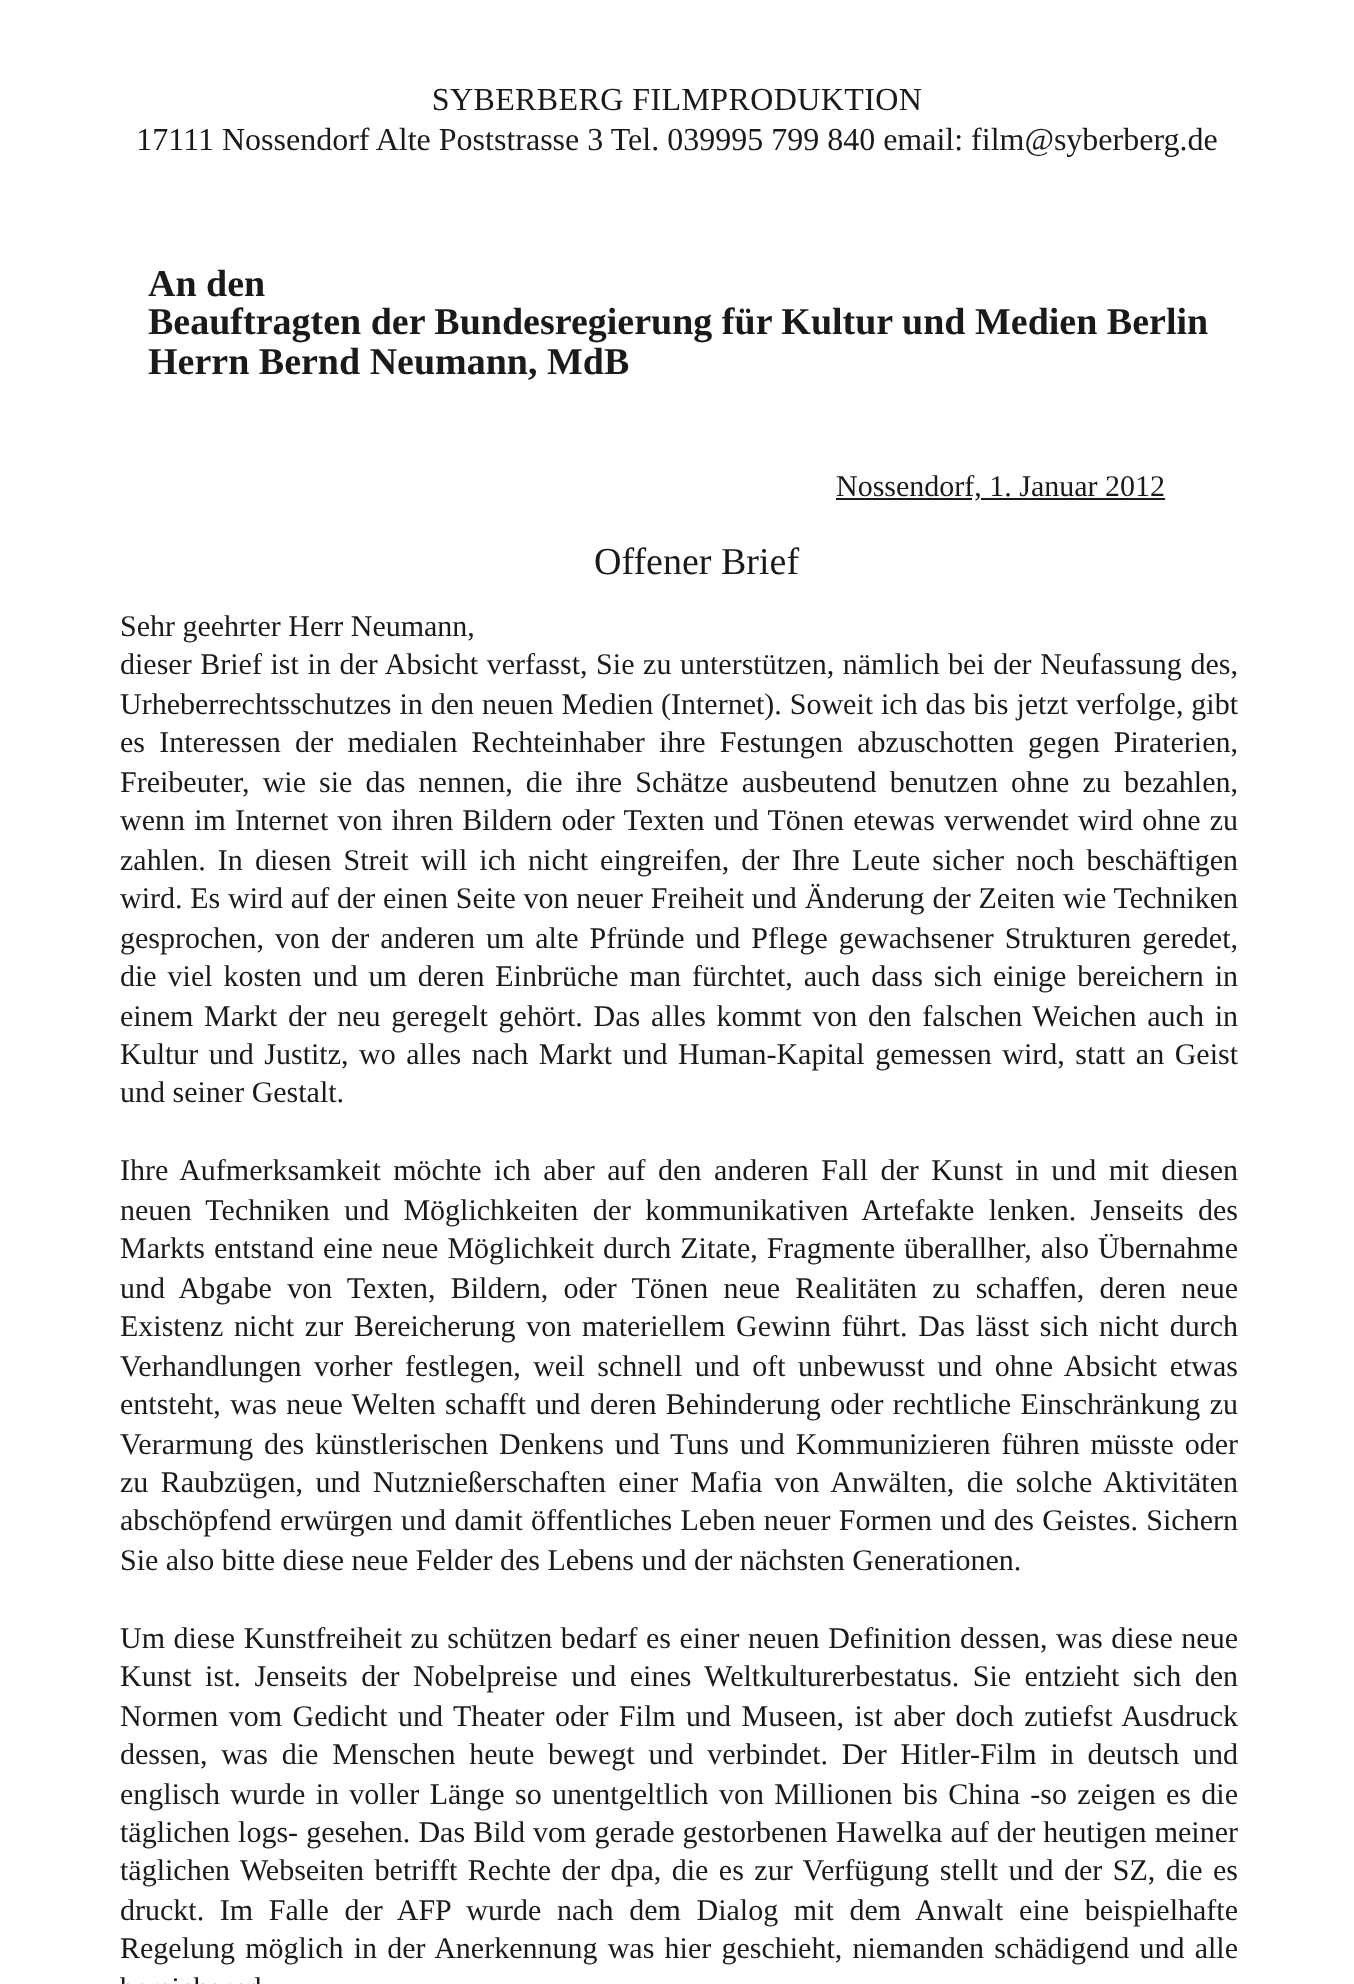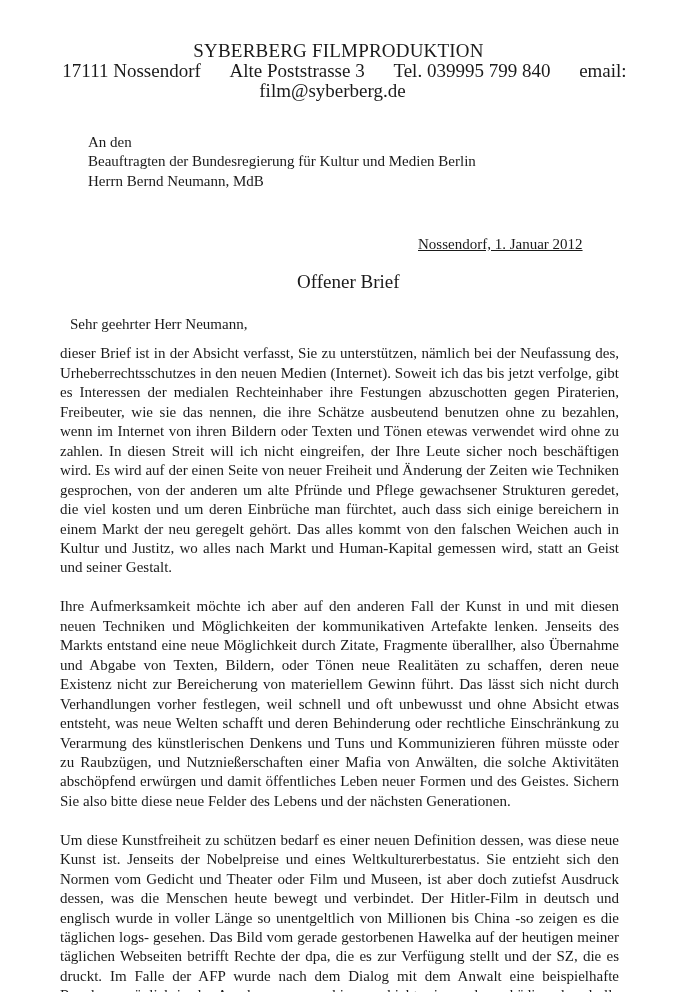--- a/index.html
+++ b/index.html
@@ -3,45 +3,45 @@
 <meta charset="utf-8">
 <style>
   html, body { margin: 0; padding: 0; background: #ffffff; }
   body {
     width: 677px; height: 992px; overflow: hidden; position: relative;
     font-family: "Liberation Serif", "DejaVu Serif", serif;
     color: #1a1a1a;
   }
   .letterhead {
     position: absolute; top: 41px; left: 0; width: 677px;
-    text-align: center; font-size: 19px; line-height: 20px;
+    text-align: center; font-size: 16px; line-height: 20px;
   }
   .letterhead .company { letter-spacing: 0.2px; }
-  .letterhead .addr span { margin: 0 12px; }
+  .letterhead .addr span { margin: 0 0; }
   .recipient {
-    position: absolute; top: 133px; left: 88px;
-    font-size: 15px; line-height: 19.4px;
+    position: absolute; top: 133px; left: 74px;
+    font-size: 19px; line-height: 19.4px; font-weight: bold;
   }
   .date {
     position: absolute; top: 234px; left: 418px;
     font-size: 15px; line-height: 20px; text-decoration: underline;
   }
   .subject {
     position: absolute; top: 272px; left: 297px;
     font-size: 19px; line-height: 20px;
   }
   .body {
     position: absolute; top: 305px; left: 60px; width: 559px;
     font-size: 15px; line-height: 19.45px;
   }
   .body p {
     margin: 0 0 19.45px 0;
     text-align: justify;
   }
-  .body .salutation { margin: 10px; text-align: left; }
+  .body .salutation { margin: 0; text-align: left; }
 </style>
 </head>
 <body>
 
 <div class="letterhead">
   <div class="company">SYBERBERG FILMPRODUKTION</div>
   <div class="addr">
     <span>17111  Nossendorf</span>
     <span>Alte Poststrasse 3</span>
     <span>Tel.  039995 799 840</span>

